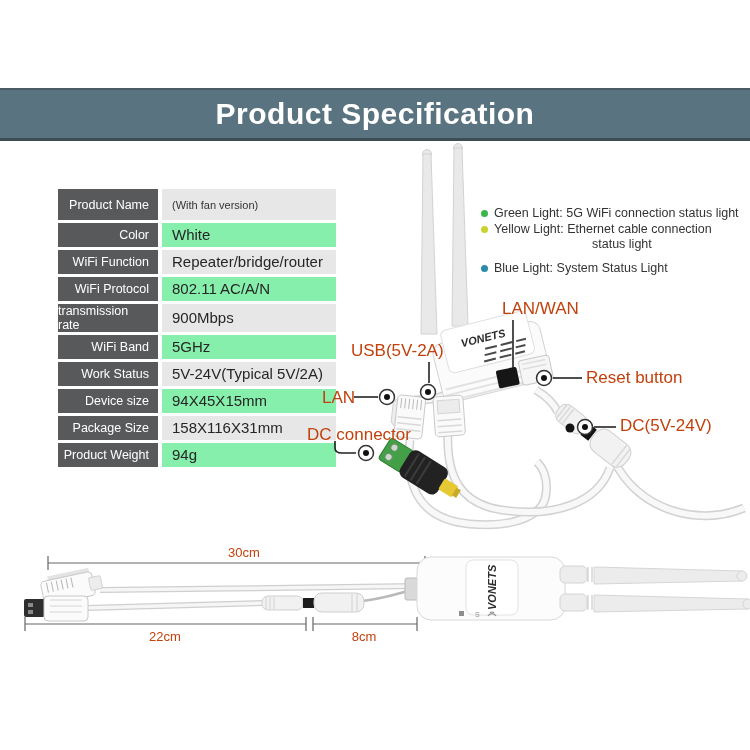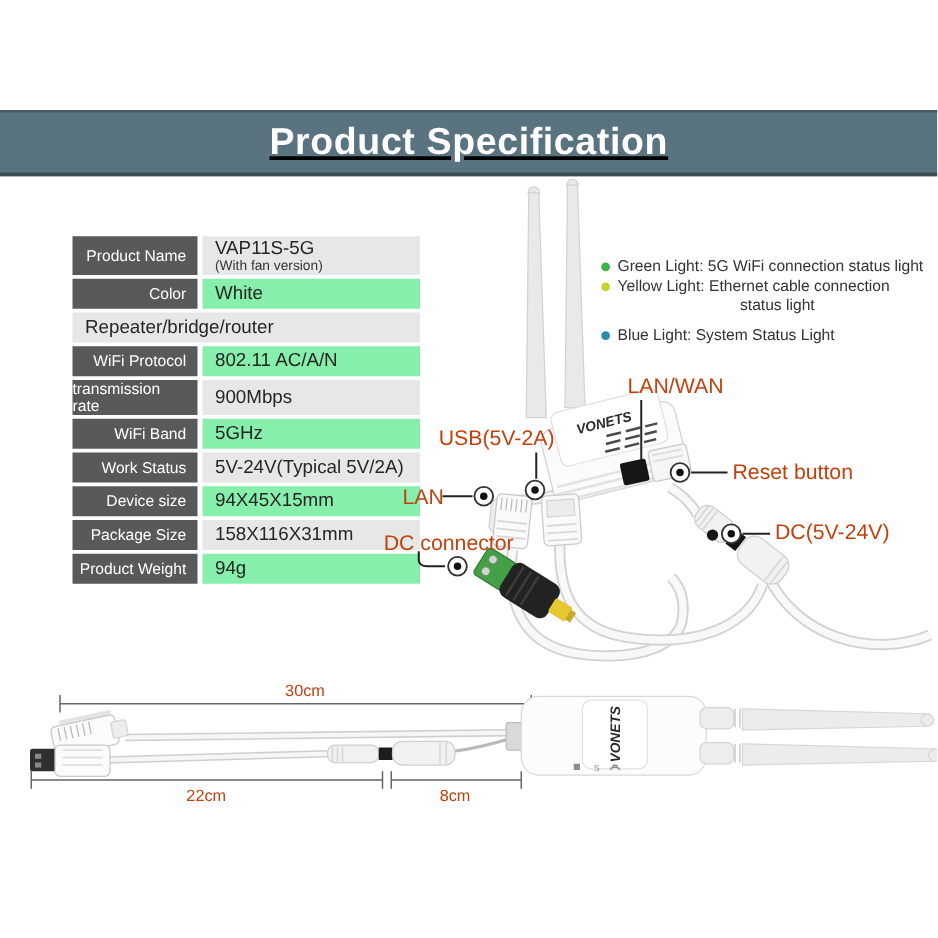--- a/index.html
+++ b/index.html
@@ -2,21 +2,21 @@
 <html><head>
 <meta charset="utf-8">
 <style>
   html,body{margin:0;padding:0;background:#fff;}
   #page{position:relative;width:750px;height:750px;background:#ffffff;overflow:hidden;
         font-family:"Liberation Sans",sans-serif;}
 
   
   .hdr{position:absolute;left:0;top:88px;width:750px;height:53px;background:#5a7380;
        border-top:2px solid #4a5b64;border-bottom:3px solid #3d4d55;box-sizing:border-box;
-       display:flex;align-items:center;justify-content:center;text-decoration:underline;}
+       display:flex;align-items:center;justify-content:center;}
   .hdr-title{color:#ffffff;font-size:30px;font-weight:bold;letter-spacing:.5px;}
 
   
   .spec{position:absolute;left:28px;top:189px;width:278px;padding-left:30px;}
   .spec-row{display:flex;margin-bottom:3px;}
   .spec-label{width:100px;margin-right:4px;background:#58595b;color:#ffffff;
               font-size:12.5px;display:flex;align-items:center;justify-content:flex-end;
               padding-right:9px;box-sizing:border-box;min-height:24px;}
   .spec-value{flex:1;background:#e7e7e7;color:#262626;font-size:15px;display:flex;
               flex-direction:column;justify-content:center;padding-left:10px;
@@ -46,31 +46,31 @@
 <div id="page">
 
   <div class="hdr">
     <div class="hdr-title">Product Specification</div>
   </div>
 
   <div class="spec">
       <div class="spec-row">
         <div class="spec-label">Product Name</div>
         <div class="spec-value">
-          <div class="v-main">VAP11S-5G</div>
           <div class="v-note">(With fan version)</div>
         </div>
       </div>
       <div class="spec-row">
         <div class="spec-label">Color</div>
         <div class="spec-value alt">
           <div class="v-main">White</div>
         </div>
       </div>
       <div class="spec-row">
+        <div class="spec-label">WiFi Function</div>
         <div class="spec-value">
           <div class="v-main">Repeater/bridge/router</div>
         </div>
       </div>
       <div class="spec-row">
         <div class="spec-label">WiFi Protocol</div>
         <div class="spec-value alt">
           <div class="v-main">802.11 AC/A/N</div>
         </div>
       </div>

